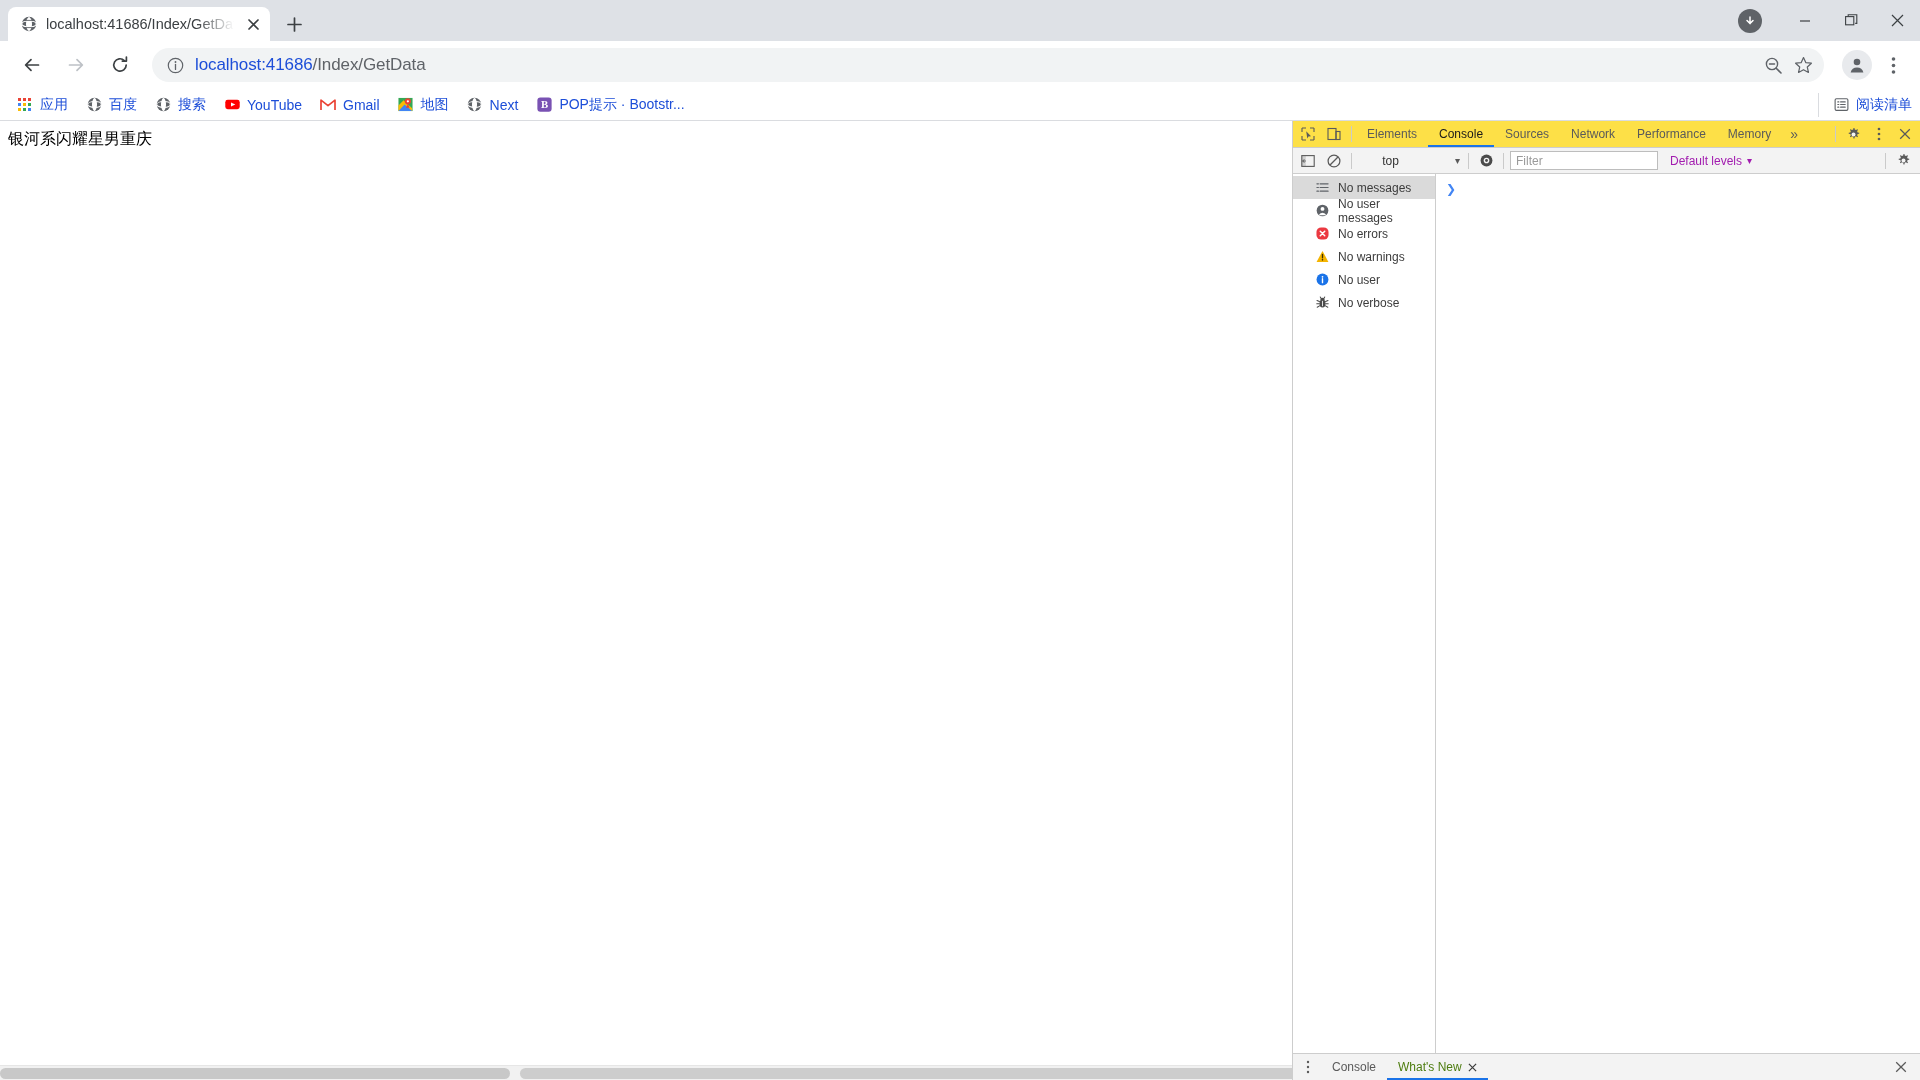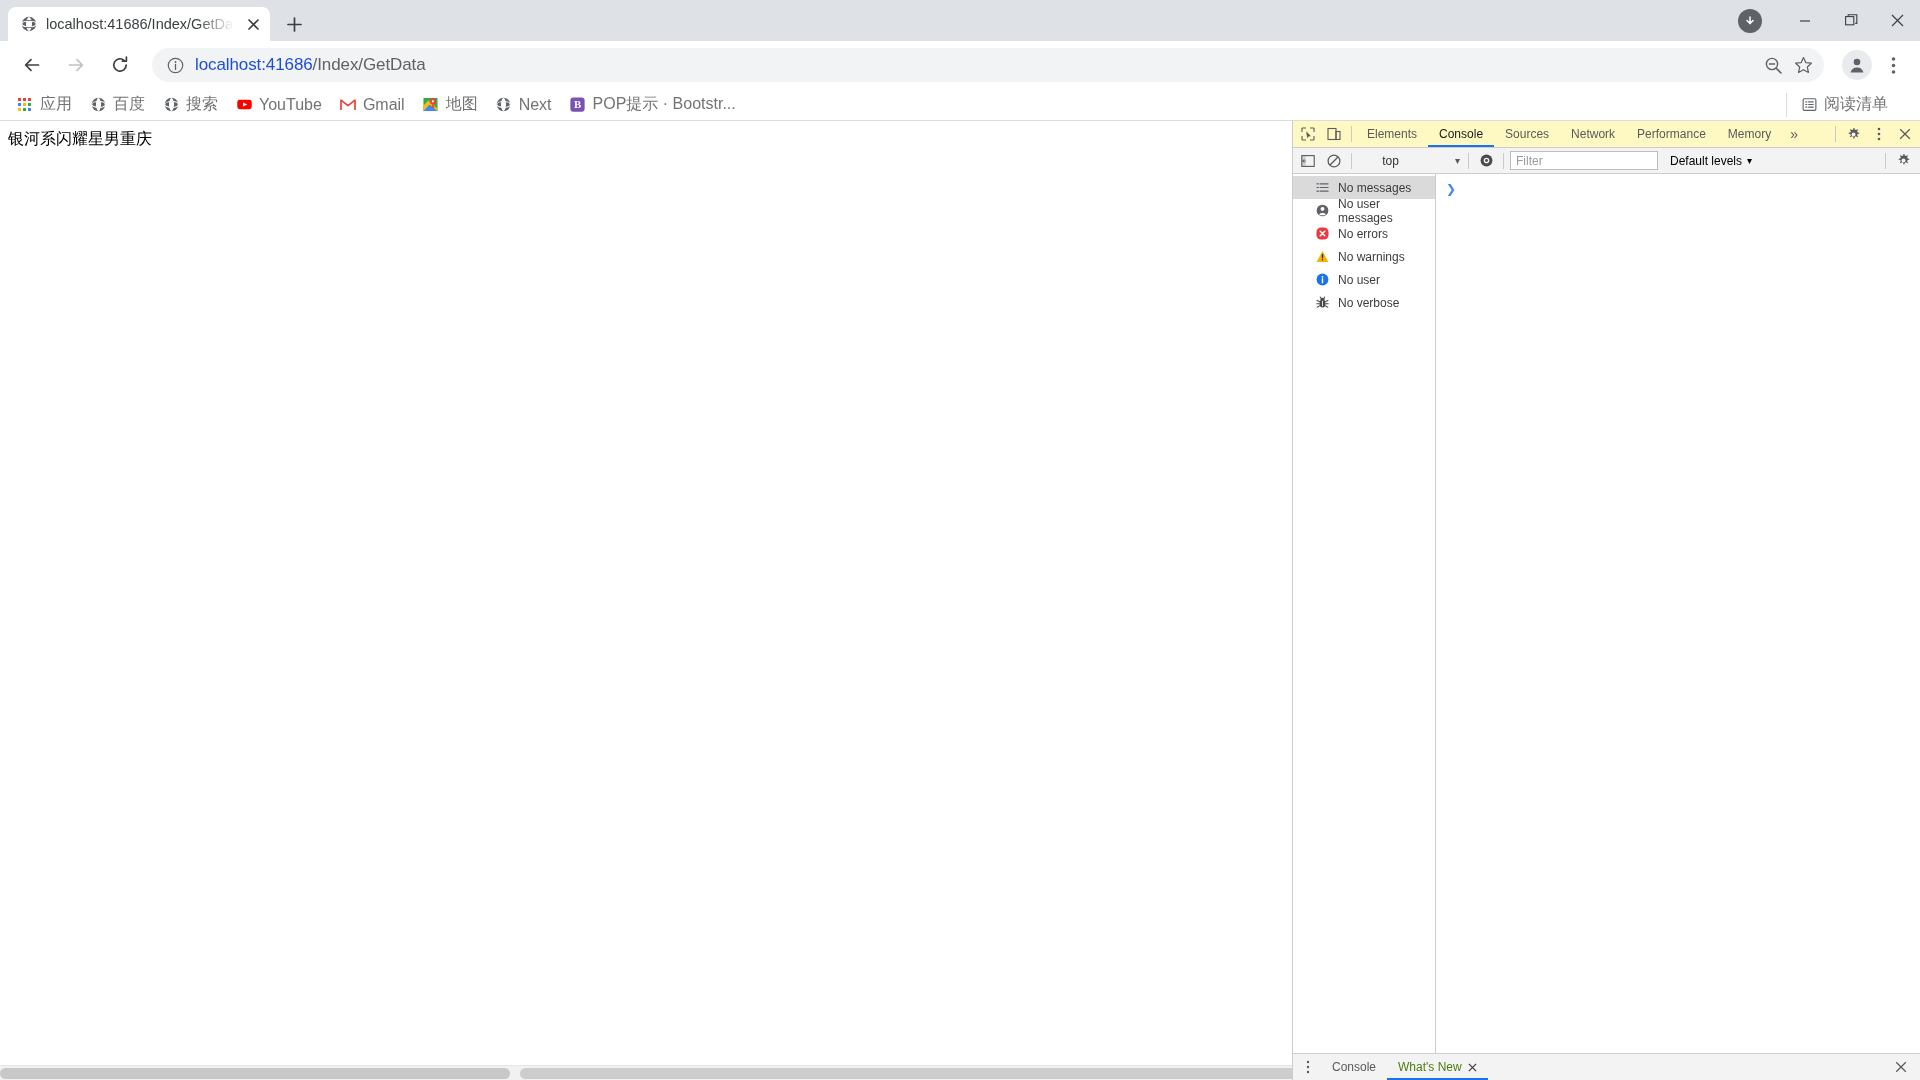--- a/index.html
+++ b/index.html
@@ -89,24 +89,24 @@
   
   .bookmarks {
     height: 32px; background: #ffffff; display: flex; align-items: center;
     padding: 0 8px; border-bottom: 1px solid #dadce0; position: relative;
   }
   .bm {
     display: flex; align-items: center; height: 24px; padding: 0 8px;
     border-radius: 4px; margin-right: 2px; white-space: nowrap;
   }
   .bm-icon { width: 16px; height: 16px; flex: 0 0 16px; margin-right: 7px; display:flex; align-items:center; justify-content:center;}
-  .bm-label { font-size: 16px; color: #737373; }
+  .bm-label { font-size: 14px; color: #1d4ed8; }
   .bm-apps .bm-icon { margin-right: 8px; }
   .readinglist {
-    position: absolute; right: 24px; display: flex; align-items: center;
+    position: absolute; right: 0; display: flex; align-items: center;
     height: 24px; padding: 0 8px; border-left: 1px solid #dadce0; padding-left: 14px;
   }
 
   
   .appsgrid { display: grid; grid-template-columns: repeat(3, 3px); grid-template-rows: repeat(3, 3px); gap: 2px; }
   .appsgrid i { width: 3px; height: 3px; display: block; }
 
   
   .content-region { flex: 1 1 auto; display: flex; min-height: 0; position: relative; background: #ffffff;}
   .page {
@@ -130,21 +130,21 @@
   }
 
   
   .devtools {
     flex: 1 1 auto; min-width: 0; background: #ffffff;
     display: flex; flex-direction: column;
     border-left: 1px solid #cdcdcd;
     font-family: "Liberation Sans", "DejaVu Sans", sans-serif;
   }
   .dt-tabbar {
-    height: 27px; background: #fef9c3; display: flex; align-items: center;
+    height: 27px; background: #fde047; display: flex; align-items: center;
     border-bottom: 1px solid #cdcdcd; padding-left: 2px; position: relative;
   }
   .dt-iconbtn { width: 26px; height: 25px; display: flex; align-items: center; justify-content: center; }
   .dt-sep { width: 1px; height: 16px; background: #cacaca; margin: 0 4px; }
   .dt-tab {
     height: 26px; padding: 0 11px; display: flex; align-items: center;
     font-size: 12px; color: #5a5a5a; position: relative; white-space: nowrap;
   }
   .dt-tab.active { color: #1a1a1a; }
   .dt-tab.active::after {
@@ -160,21 +160,21 @@
   }
   .ctx-select {
     display: flex; align-items: center; height: 20px; min-width: 108px;
     font-size: 12px; color: #333; padding: 0 4px 0 8px; justify-content: flex-end;
   }
   .dt-filter {
     width: 148px; height: 19px; background: #ffffff; border: 1px solid #bdbdbd;
     font-size: 12px; color: #9a9a9a; padding: 0 5px; display: flex; align-items: center;
     margin-left: 2px;
   }
-  .dt-levels { font-size: 12px; color: #000000; margin-left: 12px; display: flex; align-items: center; }
+  .dt-levels { font-size: 12px; color: #a21caf; margin-left: 12px; display: flex; align-items: center; }
   .dt-toolbar-right { position: absolute; right: 4px; display: flex; align-items: center; }
 
   .dt-body { flex: 1 1 auto; display: flex; min-height: 0; background: #ffffff; }
   .dt-sidebar {
     width: 143px; flex: 0 0 143px; border-right: 1px solid #cdcdcd; padding-top: 2px;
     background: #ffffff;
   }
   .side-item {
     height: 23px; display: flex; align-items: center; padding-left: 22px;
     font-size: 12px; color: #3c3c3c;

